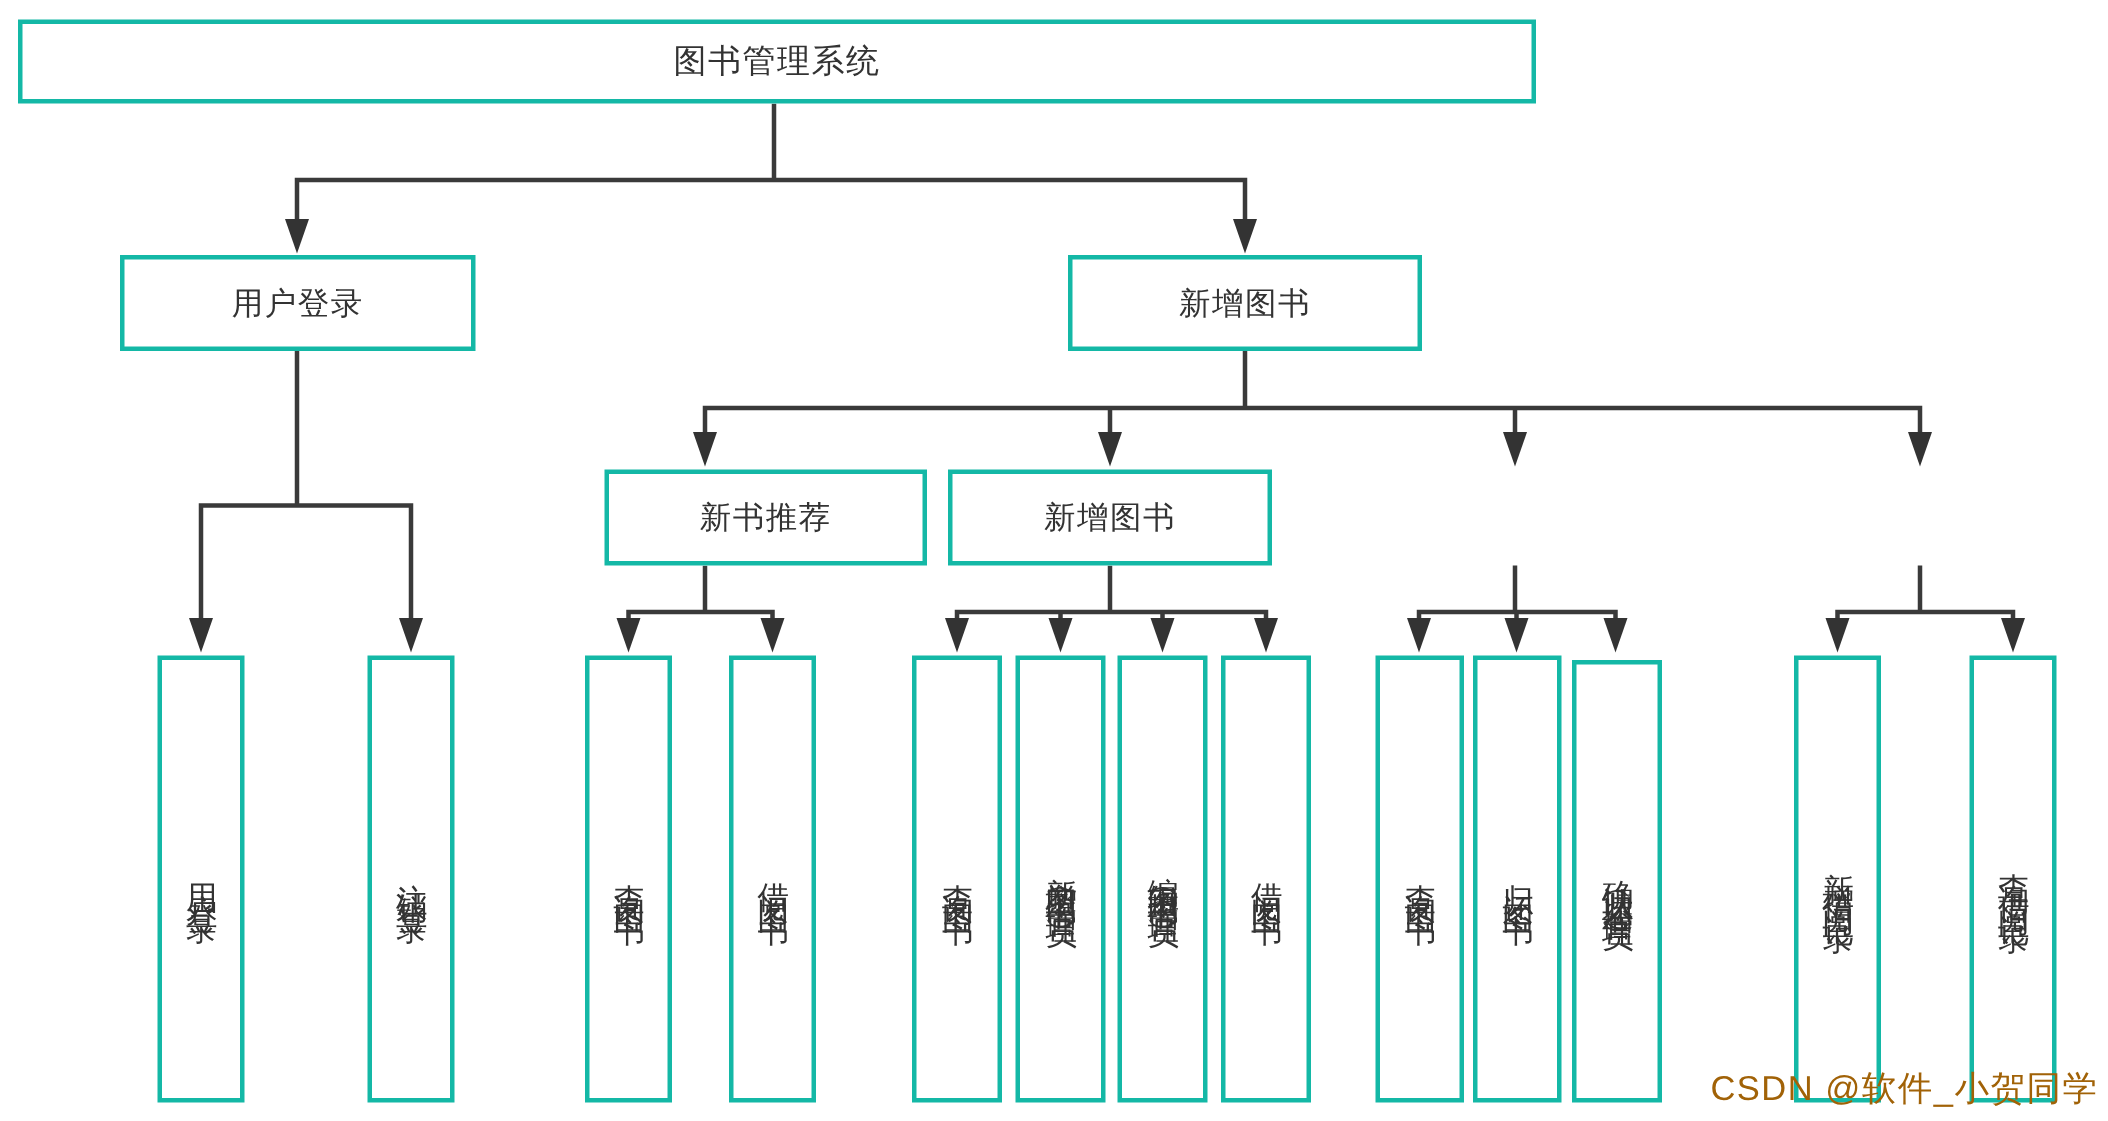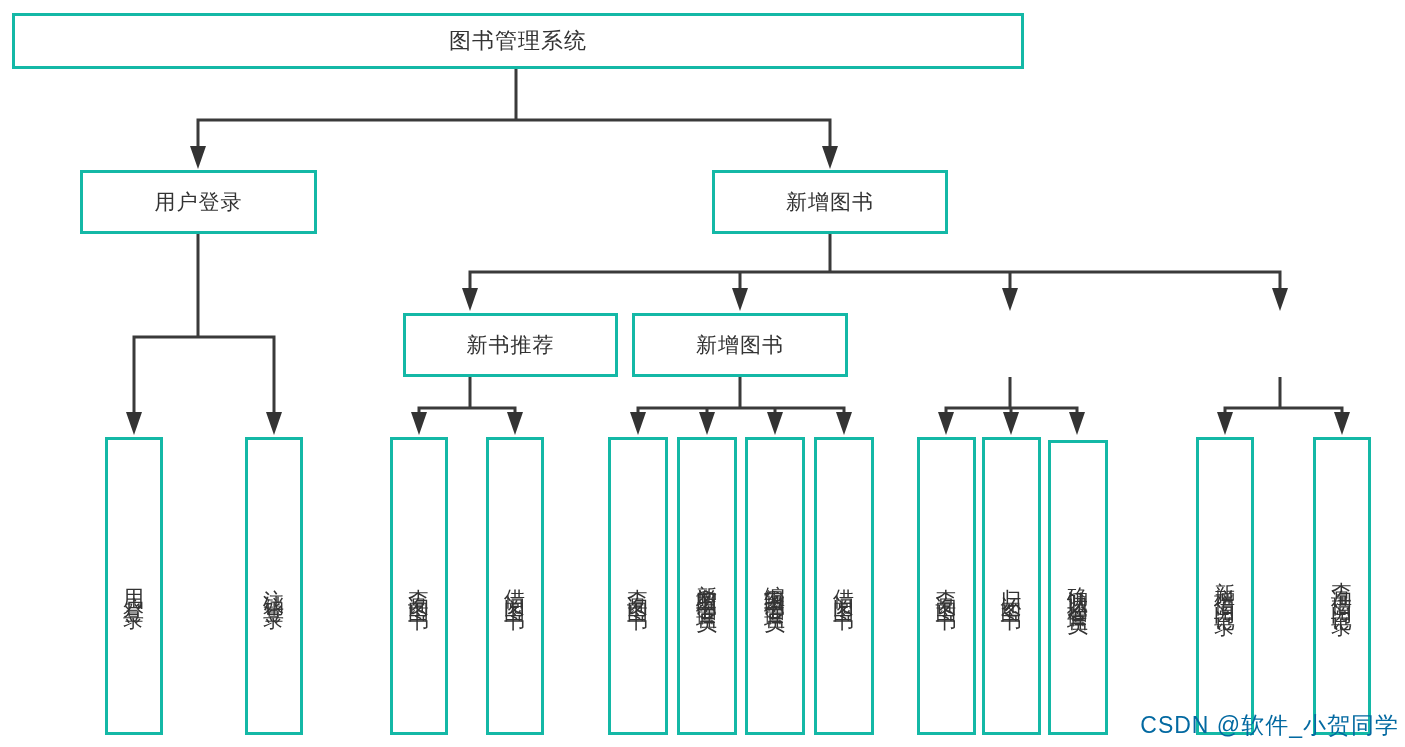--- a/index.html
+++ b/index.html
@@ -49,21 +49,21 @@
   }
   .box.v span.tight {
     letter-spacing: 4px;
   }
   #watermark {
     position: absolute;
     right: 6px;
     bottom: 6px;
     z-index: 5;
     font-size: 23px;
-    color: #0369a1;
+    color: #a16207;
     letter-spacing: 1px;
     white-space: nowrap;
   }
 </style>
 </head>
 <body>
 
 <div id="canvas">
 
   <svg id="wires" width="1405" height="747" viewBox="0 0 1405 747">

